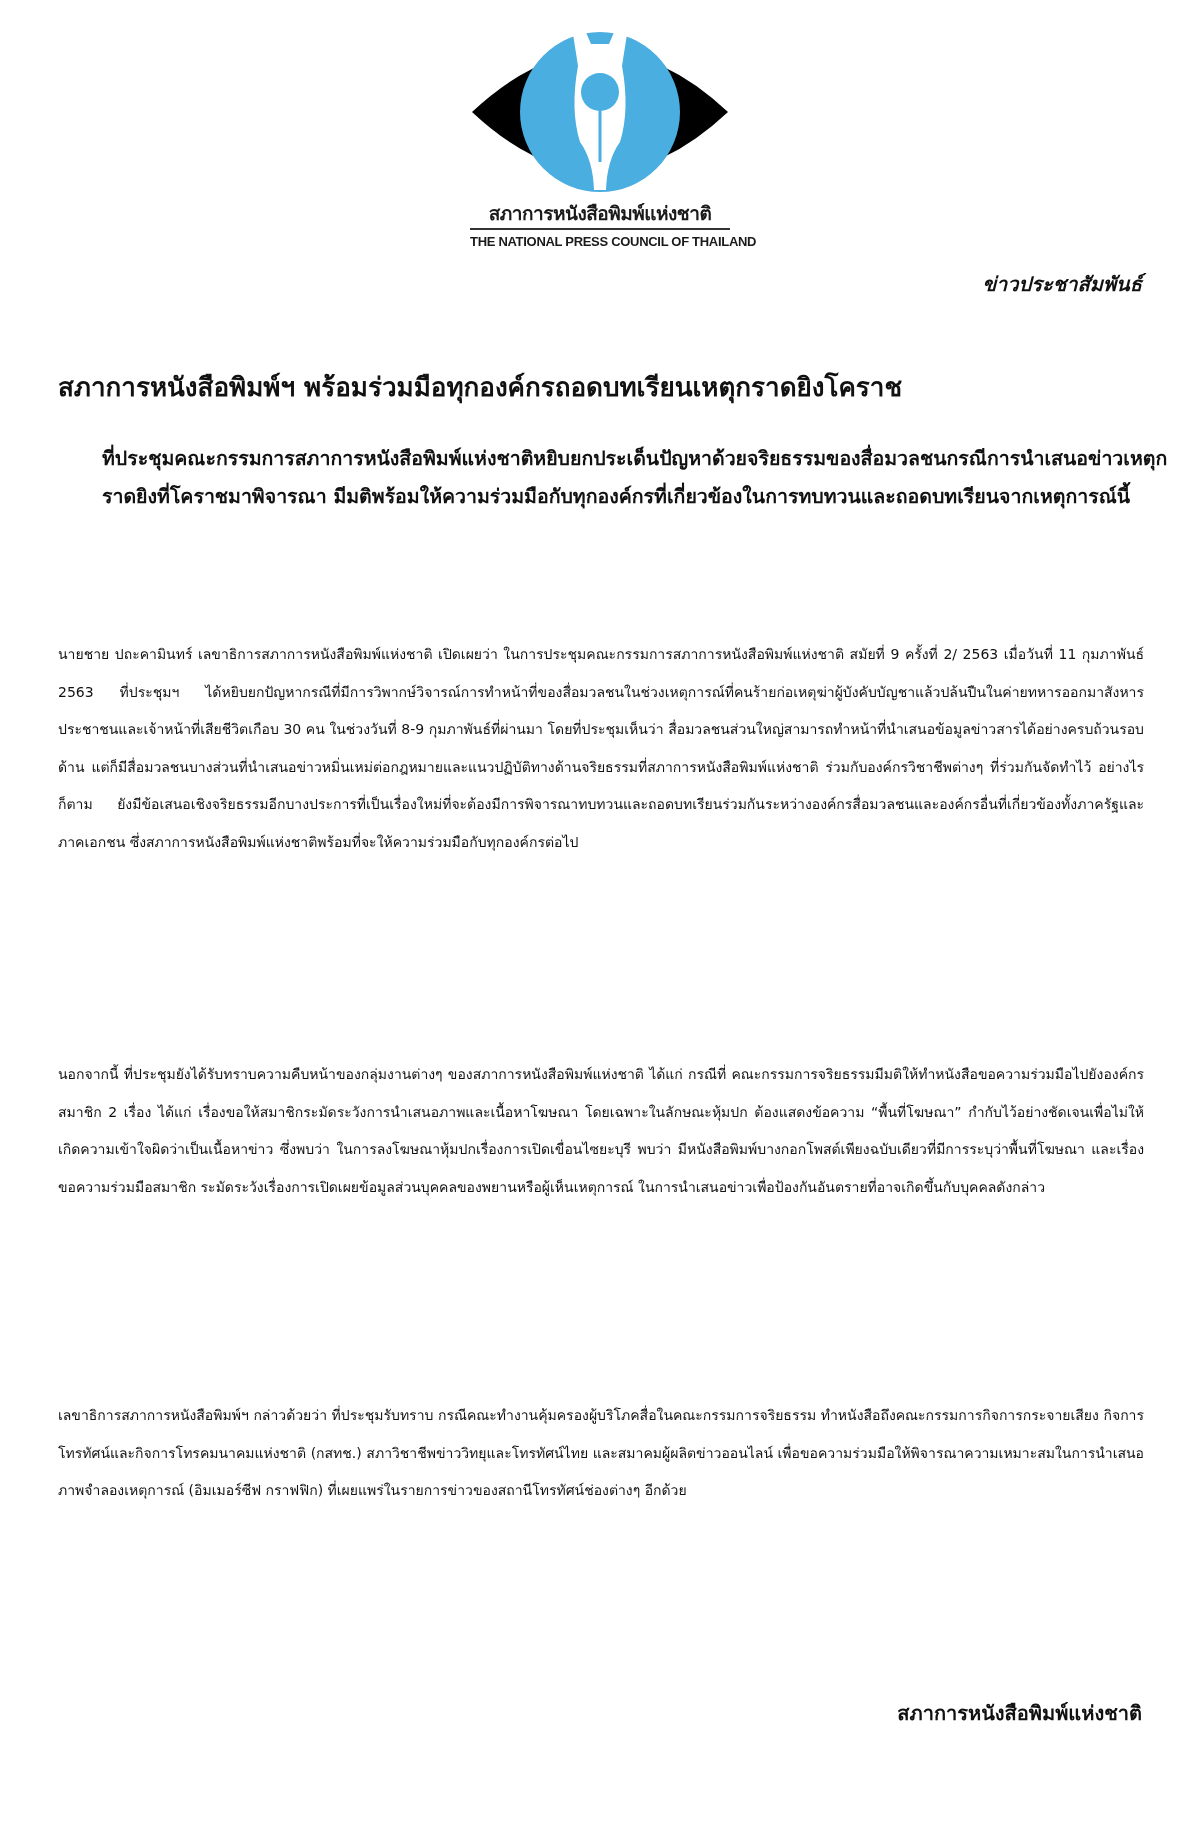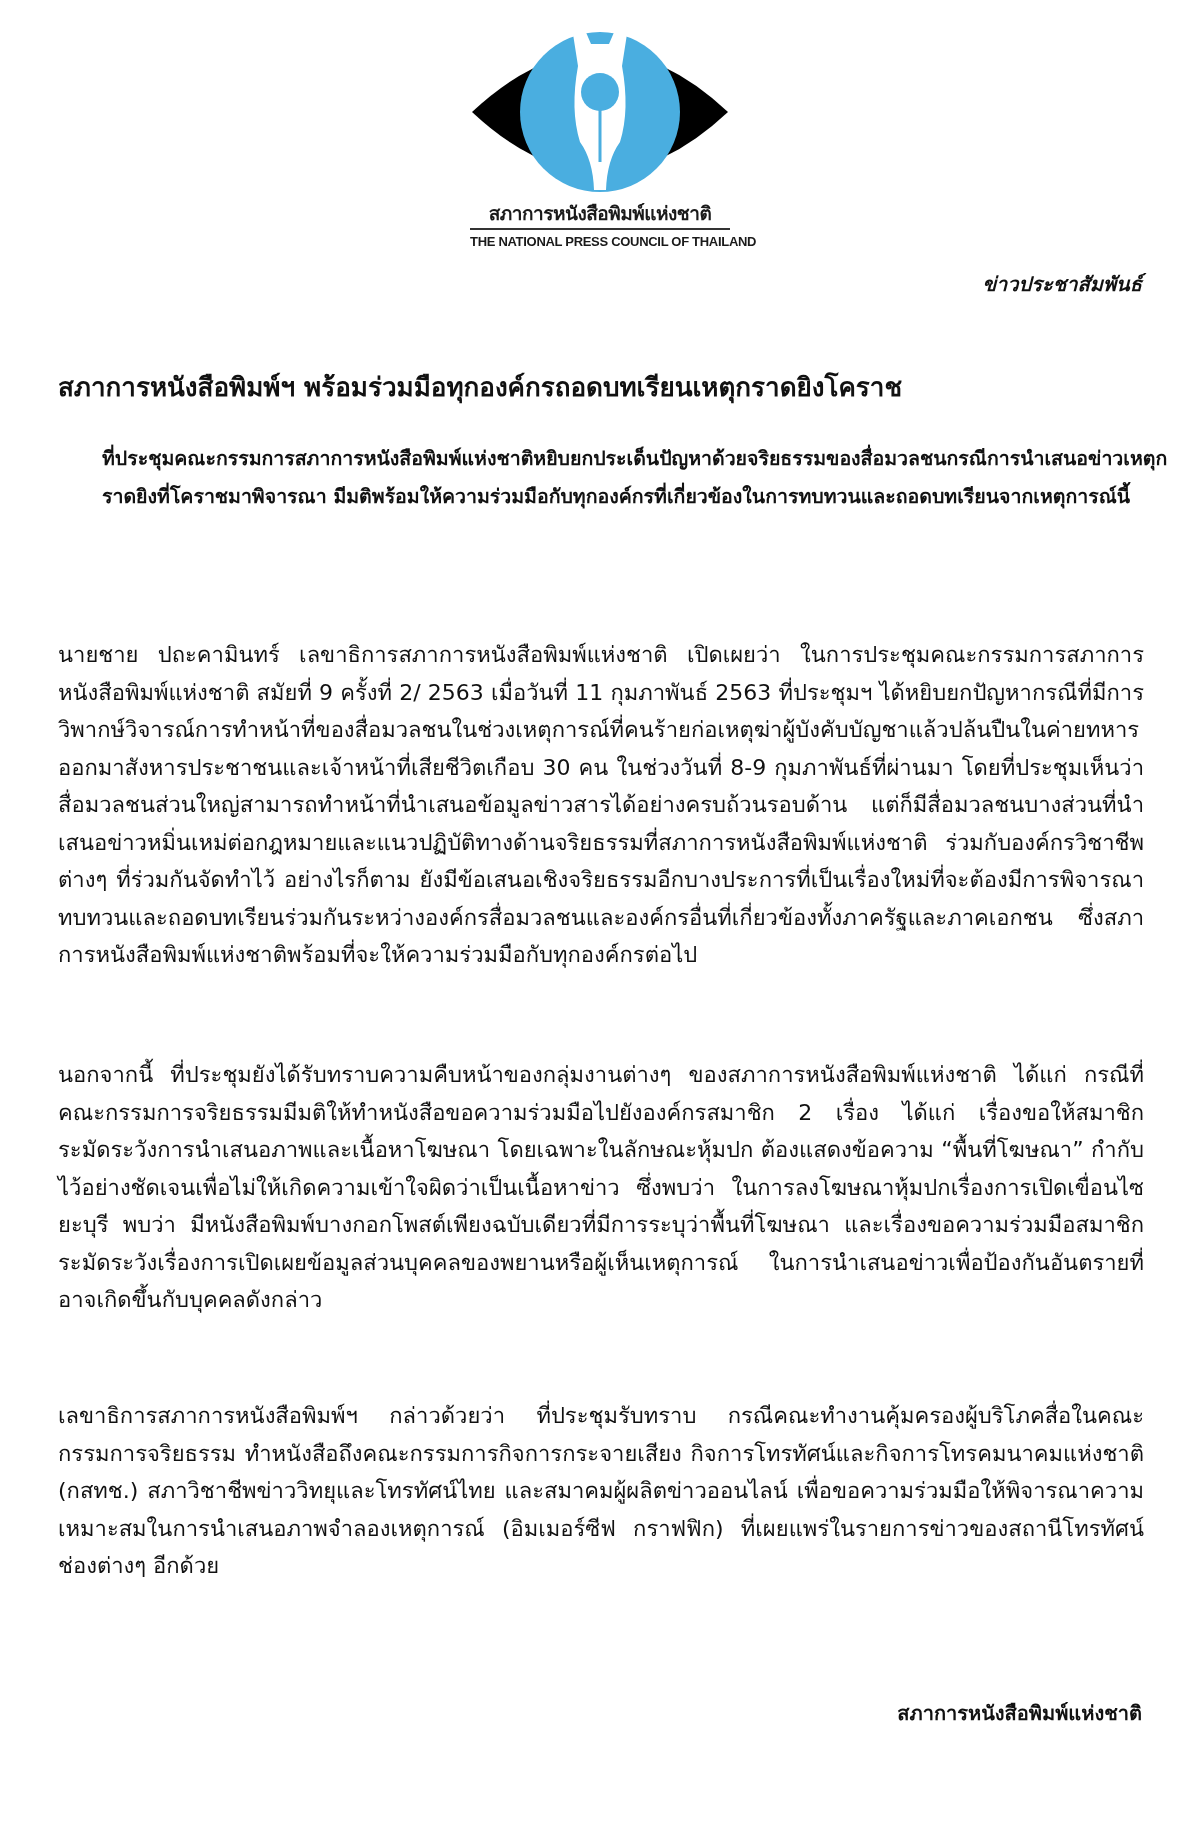--- a/index.html
+++ b/index.html
@@ -25,21 +25,21 @@
   .headline {
     position: absolute; left: 58px; top: 366px; width: 1090px;
     font-size: 26px; font-weight: bold; white-space: nowrap;
   }
   .lead {
     position: absolute; left: 58px; top: 440px; width: 1086px;
     font-size: 19.5px; font-weight: bold; line-height: 38px; text-align: justify; margin-left: 44px;
   }
   .para {
     position: absolute; left: 58px; width: 1086px;
-    font-size: 22px; line-height: 37.5px; text-align: justify;
+    font-size: 14px; line-height: 37.5px; text-align: justify;
   }
   .p1 { top: 636px; }
   .p2 { top: 1056px; }
   .p3 { top: 1397px; }
   .sign {
     position: absolute; right: 58px; top: 1694px; text-align: right;
     font-size: 20px; font-weight: bold; line-height: 38px;
   }
   .sign .date { font-weight: normal; }
 </style>

